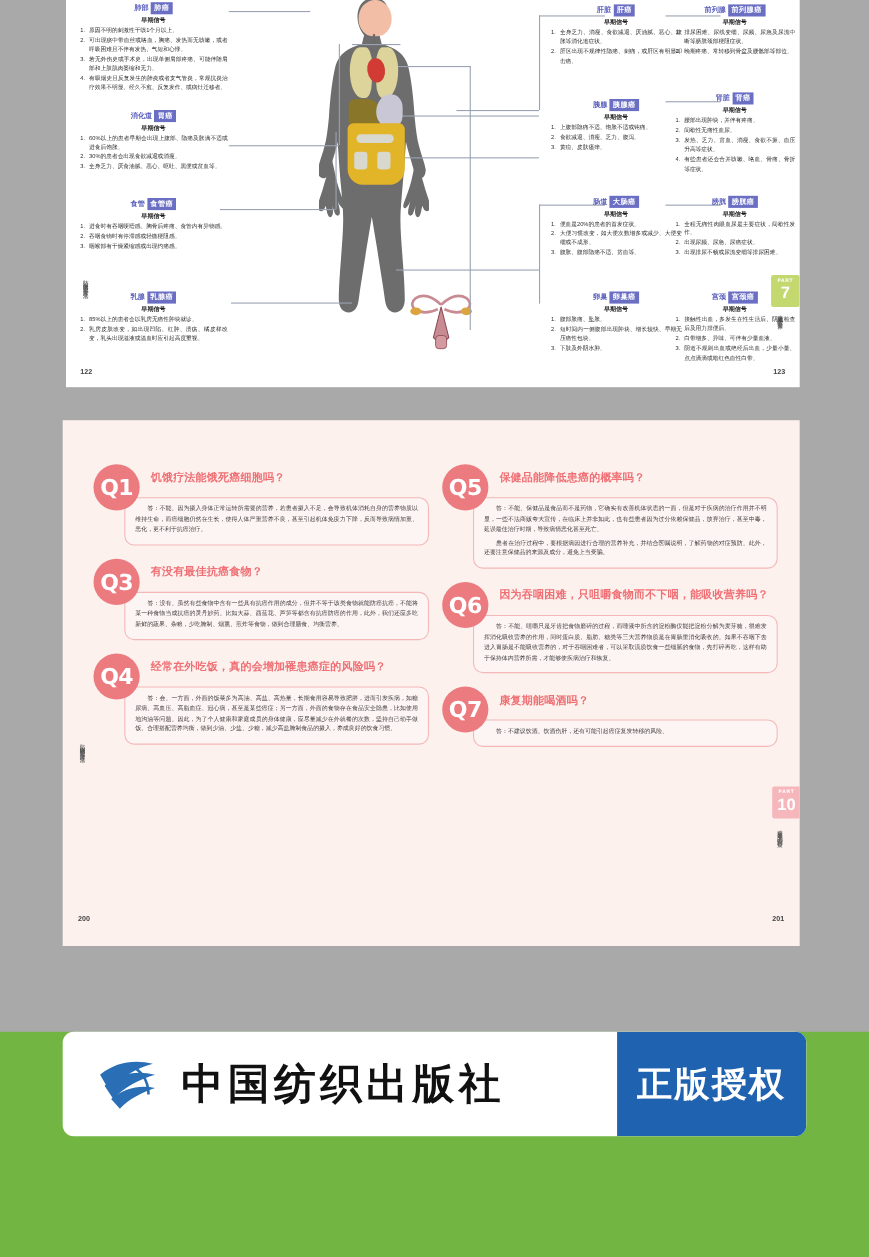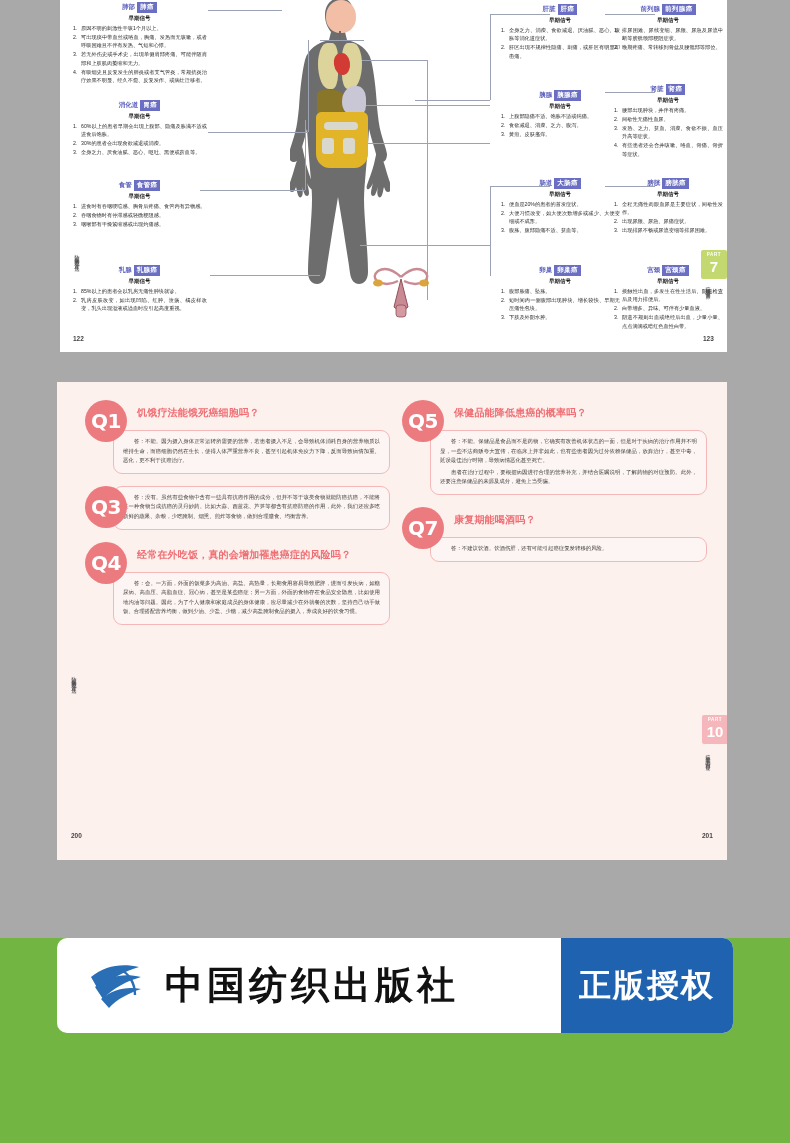--- a/index.html
+++ b/index.html
@@ -57,21 +57,21 @@
   
   .part-tab{position:absolute;width:26px;text-align:center;padding:3px 0 5px;border-radius:2px;}
   .part-kicker{font-size:4.5px;font-weight:bold;letter-spacing:.6px;line-height:1;}
   .part-num{font-size:15px;font-weight:bold;line-height:1;margin-top:1px;}
   .tab-green{background:#c3d96f;color:#ffffff;}
   .tab-pink{background:#f5b7bb;color:#ffffff;}
   .tab-side-text{position:absolute;writing-mode:vertical-rl;font-size:5px;color:#555;letter-spacing:1px;}
 
   
   #qa-spread{left:57px;top:382px;width:670px;height:478px;background:#fdf1ee;}
-  .qa-col{position:absolute;top:18px;width:305px;}
+  .qa-col{position:absolute;top:40px;width:305px;}
   .qa-left{left:28px;} .qa-right{left:345px;}
 
   .qa-item{position:relative;margin-bottom:12px;}
   .q-badge{position:absolute;left:0;top:0;width:42px;height:42px;border-radius:50%;
     background:#ec7b80;color:#fff;display:flex;align-items:center;justify-content:center;
     font-size:20px;font-weight:bold;letter-spacing:-.5px;z-index:3;
     font-family:"DejaVu Sans",sans-serif;}
   .q-head{margin-left:52px;min-height:26px;display:flex;align-items:center;}
   .q-text{font-size:10px;font-weight:bold;color:#ef6f74;line-height:1.32;letter-spacing:.2px;}
   .a-box{margin-left:28px;margin-top:4px;border:1px solid #f4b8b8;border-radius:9px;
@@ -326,20 +326,23 @@
         <span class="q-text">饥饿疗法能饿死癌细胞吗？</span>
       </div>
       <div class="a-box">
         <p class="a-para">答：不能。因为摄入身体正常运转所需要的营养，若患者摄入不足，会导致机体消耗自身的营养物质以维持生命，而癌细胞仍然在生长，使得人体严重营养不良，甚至引起机体免疫力下降，反而导致病情加重、恶化，更不利于抗癌治疗。</p>
       </div>
     </div>
 
 
     <div class="qa-item">
       <div class="q-badge">Q3</div>
+      <div class="q-head">
+        <span class="q-text">有没有最佳抗癌食物？</span>
+      </div>
       <div class="a-box">
         <p class="a-para">答：没有。虽然有些食物中含有一些具有抗癌作用的成分，但并不等于该类食物就能防癌抗癌，不能将某一种食物当成抗癌的灵丹妙药。比如大蒜、西蓝花、芦笋等都含有抗癌防癌的作用，此外，我们还应多吃新鲜的蔬果、杂粮，少吃腌制、烟熏、煎炸等食物，做到合理膳食、均衡营养。</p>
       </div>
     </div>
 
     <div class="qa-item">
       <div class="q-badge">Q4</div>
       <div class="q-head">
         <span class="q-text">经常在外吃饭，真的会增加罹患癌症的风险吗？</span>
       </div>
@@ -356,20 +359,29 @@
       <div class="q-badge">Q5</div>
       <div class="q-head">
         <span class="q-text">保健品能降低患癌的概率吗？</span>
       </div>
       <div class="a-box">
         <p class="a-para">答：不能。保健品是食品而不是药物，它确实有改善机体状态的一面，但是对于疾病的治疗作用并不明显，一些不法商贩夸大宣传，在临床上并非如此，也有些患者因为过分依赖保健品，放弃治疗，甚至中毒，延误最佳治疗时期，导致病情恶化甚至死亡。</p>
         <p class="a-para">患者在治疗过程中，要根据病因进行合理的营养补充，并结合医嘱说明，了解药物的对症预防。此外，还要注意保健品的来源及成分，避免上当受骗。</p>
       </div>
     </div>
 
+    <div class="qa-item">
+      <div class="q-badge">Q6</div>
+      <div class="q-head">
+        <span class="q-text">因为吞咽困难，只咀嚼食物而不下咽，能吸收营养吗？</span>
+      </div>
+      <div class="a-box">
+        <p class="a-para">答：不能。咀嚼只是牙齿把食物磨碎的过程，而唾液中所含的淀粉酶仅能把淀粉分解为麦芽糖，很难发挥消化吸收营养的作用，同时蛋白质、脂肪、糖类等三大营养物质是在胃肠里消化吸收的。如果不吞咽下去进入胃肠是不能吸收营养的，对于吞咽困难者，可以采取流质饮食一些细腻的食物，先打碎再吃，这样有助于保持体内营养所需，才能够使疾病治疗和恢复。</p>
+      </div>
+    </div>
 
     <div class="qa-item">
       <div class="q-badge">Q7</div>
       <div class="q-head">
         <span class="q-text">康复期能喝酒吗？</span>
       </div>
       <div class="a-box">
         <p class="a-para">答：不建议饮酒。饮酒伤肝，还有可能引起癌症复发转移的风险。</p>
       </div>
     </div>

